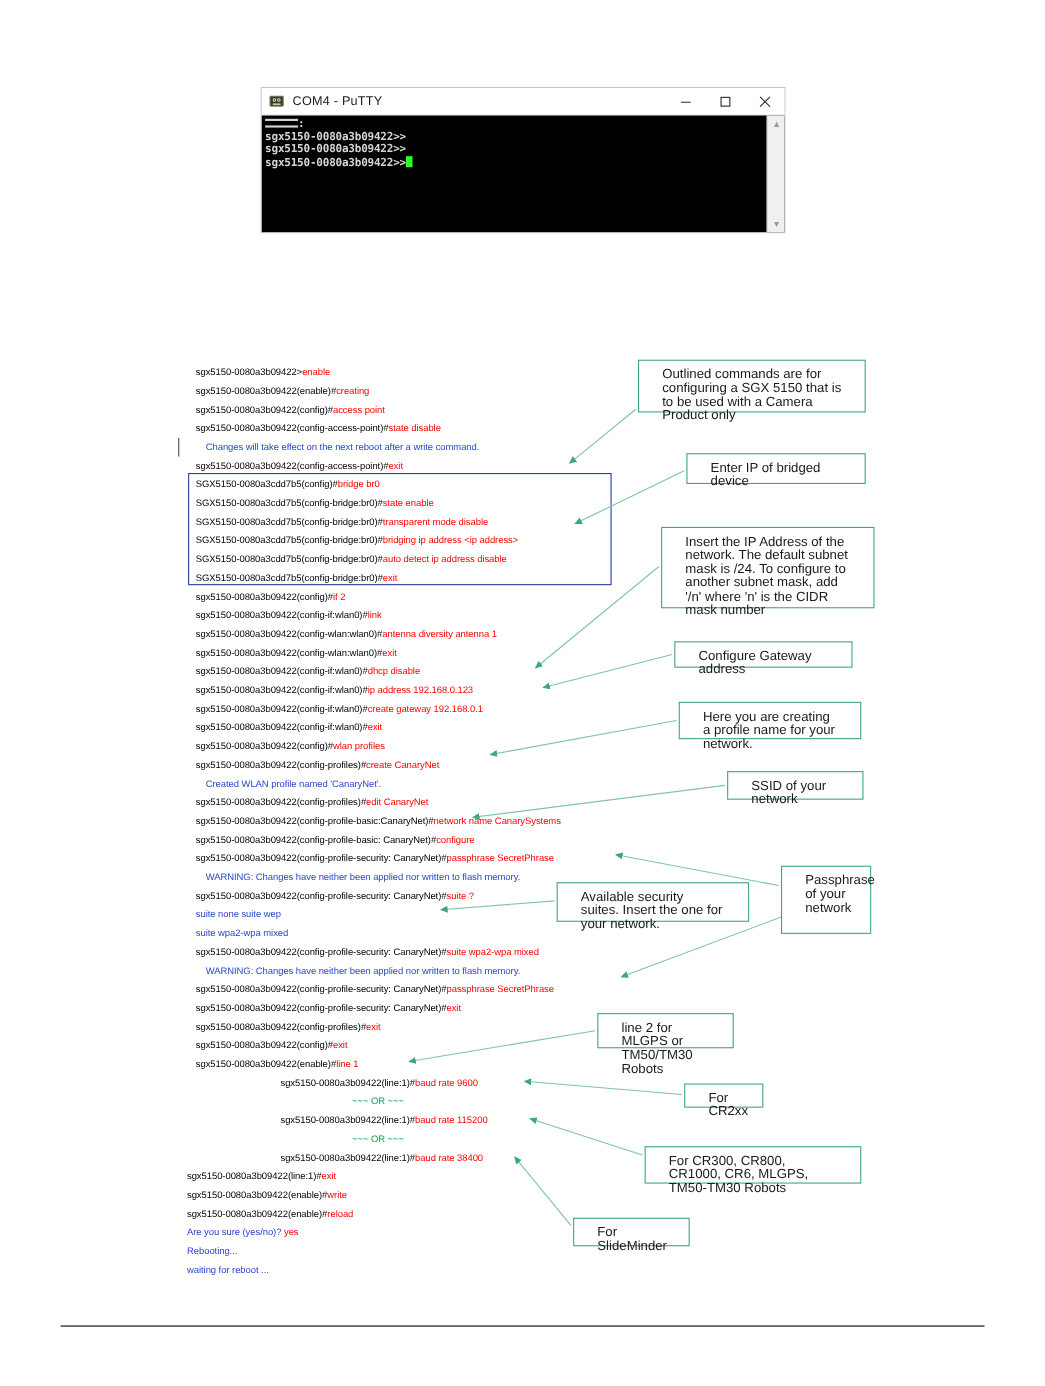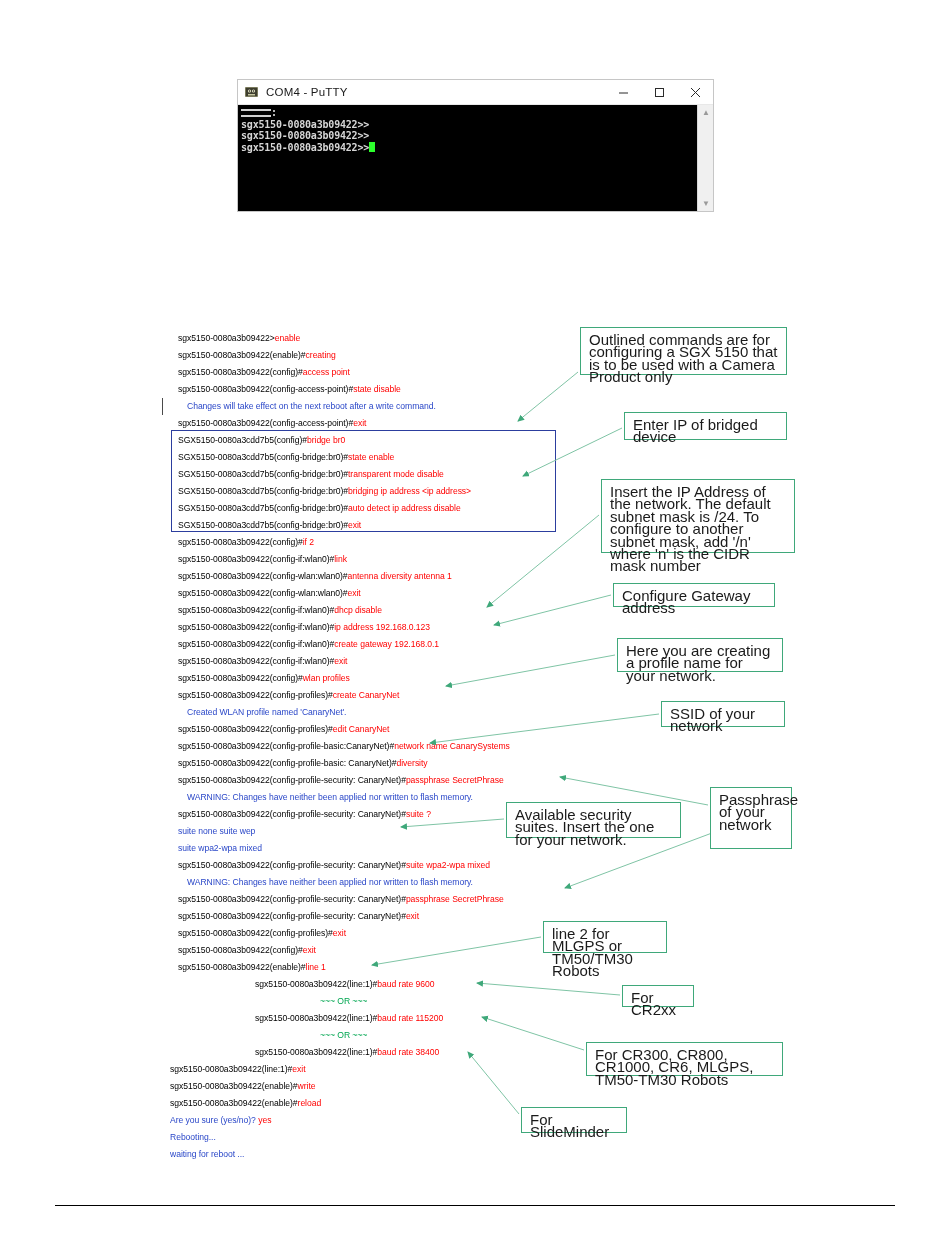--- a/index.html
+++ b/index.html
@@ -149,24 +149,24 @@
     width: 1px; height: 17px;
     background: #4a4a4a;
   }
 
   
   .callout {
     position: absolute;
     border: 1px solid #3fa87a;
     background: #ffffff;
     box-sizing: border-box;
-    font-size: 15px;
+    font-size: 12px;
     line-height: 12.4px;
     color: #1a1a1a;
-    padding: 6px 8px;
+    padding: 6px 21px;
     font-family: "Liberation Sans", sans-serif;
   }
 
   
   #arrows {
     position: absolute;
     left: 0; top: 0;
     width: 950px; height: 1260px;
     pointer-events: none;
   }
@@ -251,21 +251,21 @@
     <div class="line" style="left: 178px; top: 588px;"><span>sgx5150-0080a3b09422(config-wlan:wlan0)#</span><span class="cmd">exit</span></div>
     <div class="line" style="left: 178px; top: 605px;"><span>sgx5150-0080a3b09422(config-if:wlan0)#</span><span class="cmd">dhcp disable</span></div>
     <div class="line" style="left: 178px; top: 622px;"><span>sgx5150-0080a3b09422(config-if:wlan0)#</span><span class="cmd">ip address 192.168.0.123</span></div>
     <div class="line" style="left: 178px; top: 639px;"><span>sgx5150-0080a3b09422(config-if:wlan0)#</span><span class="cmd">create gateway 192.168.0.1</span></div>
     <div class="line" style="left: 178px; top: 656px;"><span>sgx5150-0080a3b09422(config-if:wlan0)#</span><span class="cmd">exit</span></div>
     <div class="line" style="left: 178px; top: 673px;"><span>sgx5150-0080a3b09422(config)#</span><span class="cmd">wlan profiles</span></div>
     <div class="line" style="left: 178px; top: 690px;"><span>sgx5150-0080a3b09422(config-profiles)#</span><span class="cmd">create CanaryNet</span></div>
     <div class="line info" style="left: 187px; top: 707px;"><span>Created WLAN profile named 'CanaryNet'.</span></div>
     <div class="line" style="left: 178px; top: 724px;"><span>sgx5150-0080a3b09422(config-profiles)#</span><span class="cmd">edit CanaryNet</span></div>
     <div class="line" style="left: 178px; top: 741px;"><span>sgx5150-0080a3b09422(config-profile-basic:CanaryNet)#</span><span class="cmd">network name CanarySystems</span></div>
-    <div class="line" style="left: 178px; top: 758px;"><span>sgx5150-0080a3b09422(config-profile-basic: CanaryNet)#</span><span class="cmd">diversity</span></div>
+    <div class="line" style="left: 178px; top: 758px;"><span>sgx5150-0080a3b09422(config-profile-basic: CanaryNet)#</span><span class="cmd">configure</span></div>
     <div class="line" style="left: 178px; top: 775px;"><span>sgx5150-0080a3b09422(config-profile-security: CanaryNet)#</span><span class="cmd">passphrase SecretPhrase</span></div>
     <div class="line info" style="left: 187px; top: 792px;"><span>WARNING: Changes have neither been applied nor written to flash memory.</span></div>
     <div class="line" style="left: 178px; top: 809px;"><span>sgx5150-0080a3b09422(config-profile-security: CanaryNet)#</span><span class="cmd">suite ?</span></div>
     <div class="line suite" style="left: 178px; top: 826px;"><span>suite none                        suite wep</span></div>
     <div class="line suite" style="left: 178px; top: 843px;"><span>suite wpa2-wpa mixed</span></div>
     <div class="line" style="left: 178px; top: 860px;"><span>sgx5150-0080a3b09422(config-profile-security: CanaryNet)#</span><span class="cmd">suite wpa2-wpa mixed</span></div>
     <div class="line info" style="left: 187px; top: 877px;"><span>WARNING: Changes have neither been applied nor written to flash memory.</span></div>
     <div class="line" style="left: 178px; top: 894px;"><span>sgx5150-0080a3b09422(config-profile-security: CanaryNet)#</span><span class="cmd">passphrase SecretPhrase</span></div>
     <div class="line" style="left: 178px; top: 911px;"><span>sgx5150-0080a3b09422(config-profile-security: CanaryNet)#</span><span class="cmd">exit</span></div>
     <div class="line" style="left: 178px; top: 928px;"><span>sgx5150-0080a3b09422(config-profiles)#</span><span class="cmd">exit</span></div>

